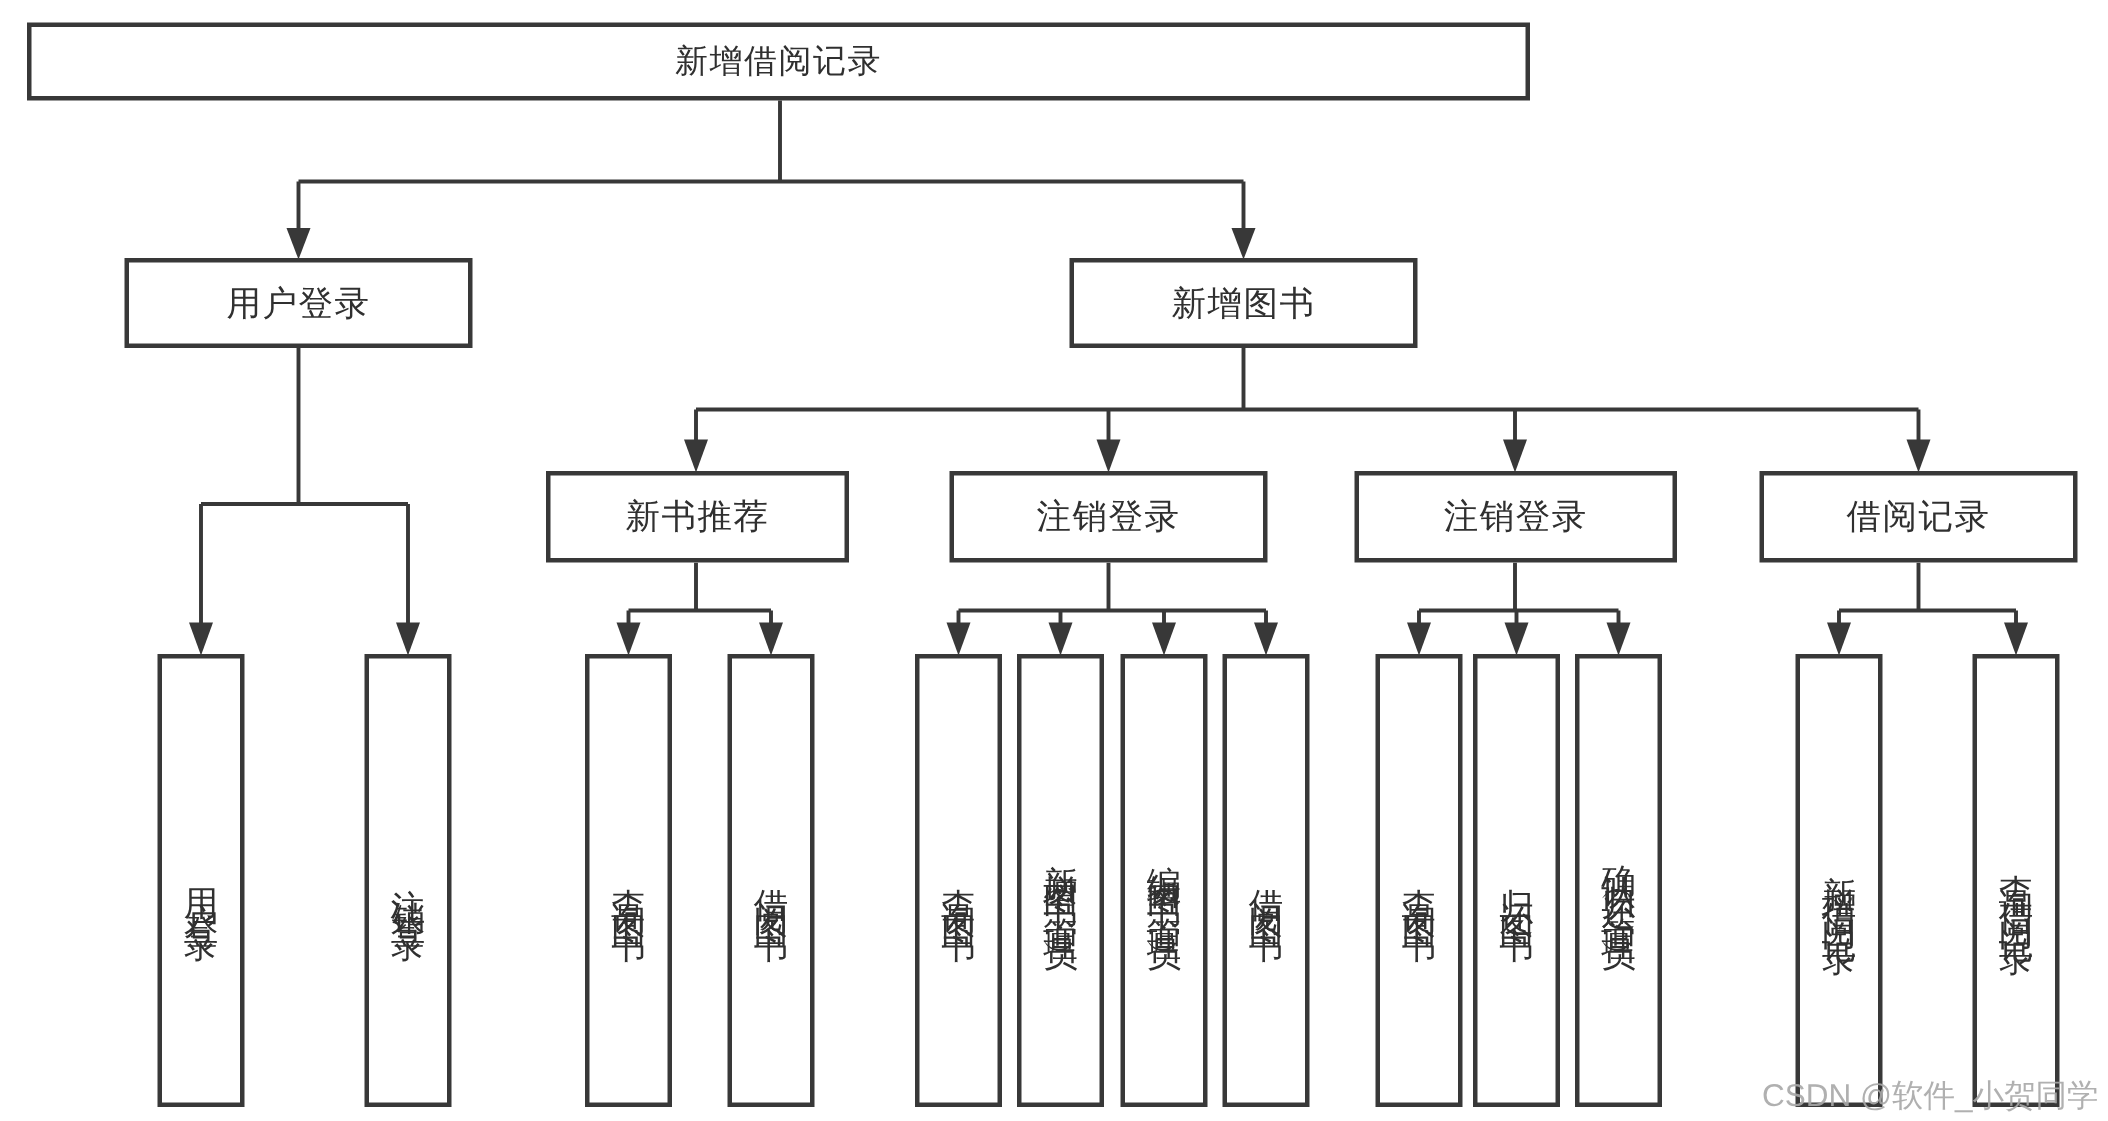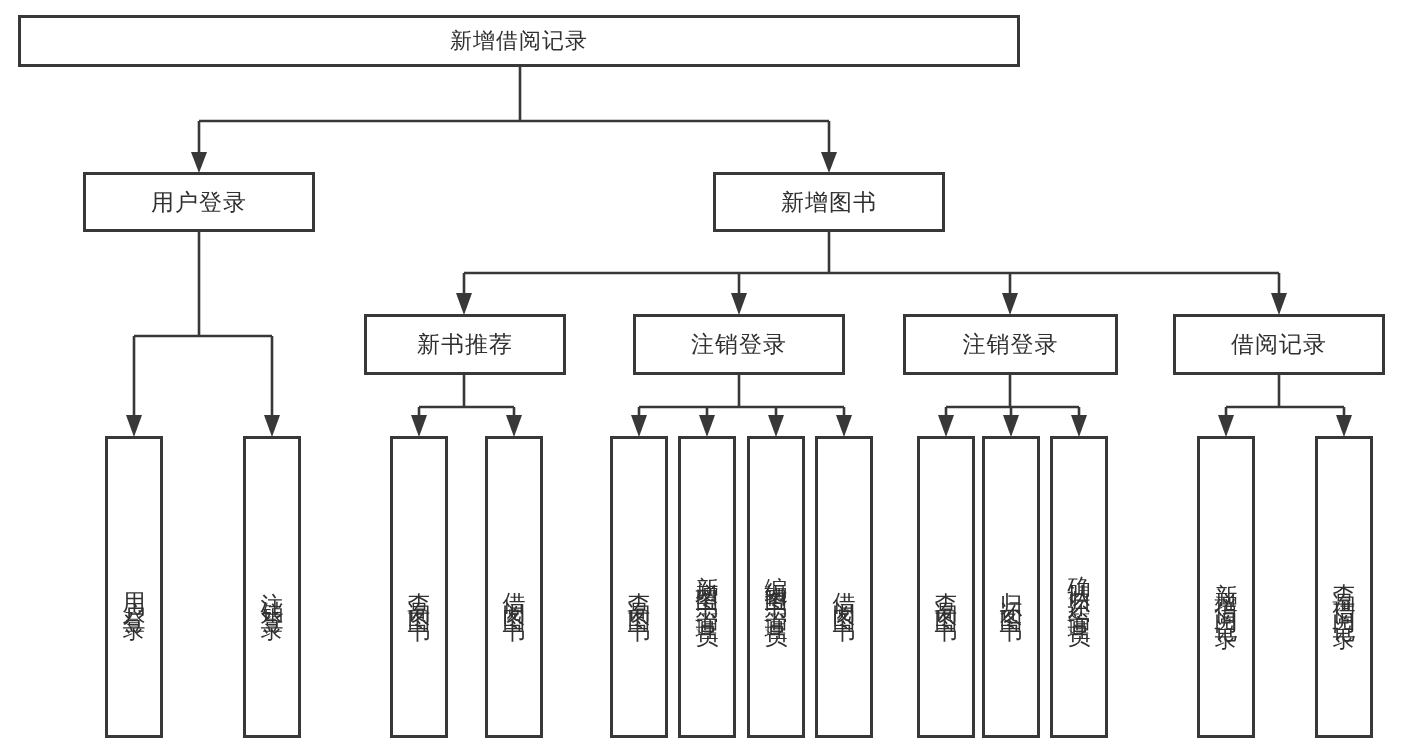--- a/index.html
+++ b/index.html
@@ -173,13 +173,14 @@
   <div class="box leaf leaf-10">
     <span class="vtext">确认归还（管理员）</span>
   </div>
   <div class="box leaf leaf-11">
     <span class="vtext">新增借阅记录</span>
   </div>
   <div class="box leaf leaf-12">
     <span class="vtext">查询借阅记录</span>
   </div>
 
+  <div id="watermark">CSDN @软件_小贺同学</div>
 </div>
 
 </body></html>

